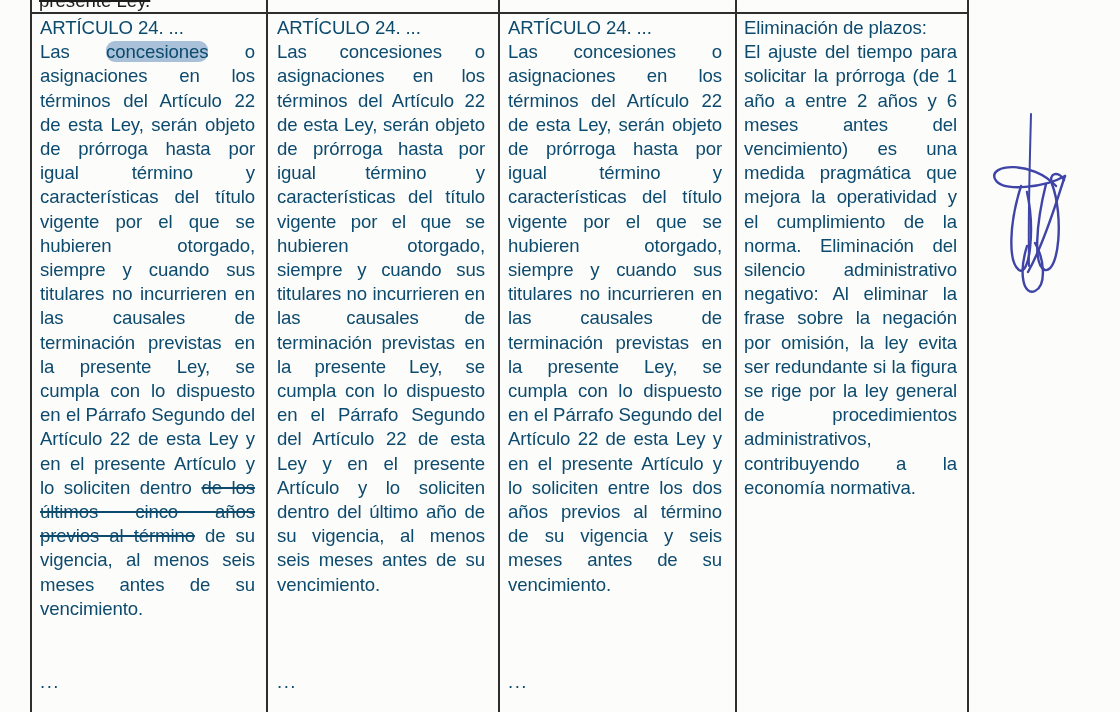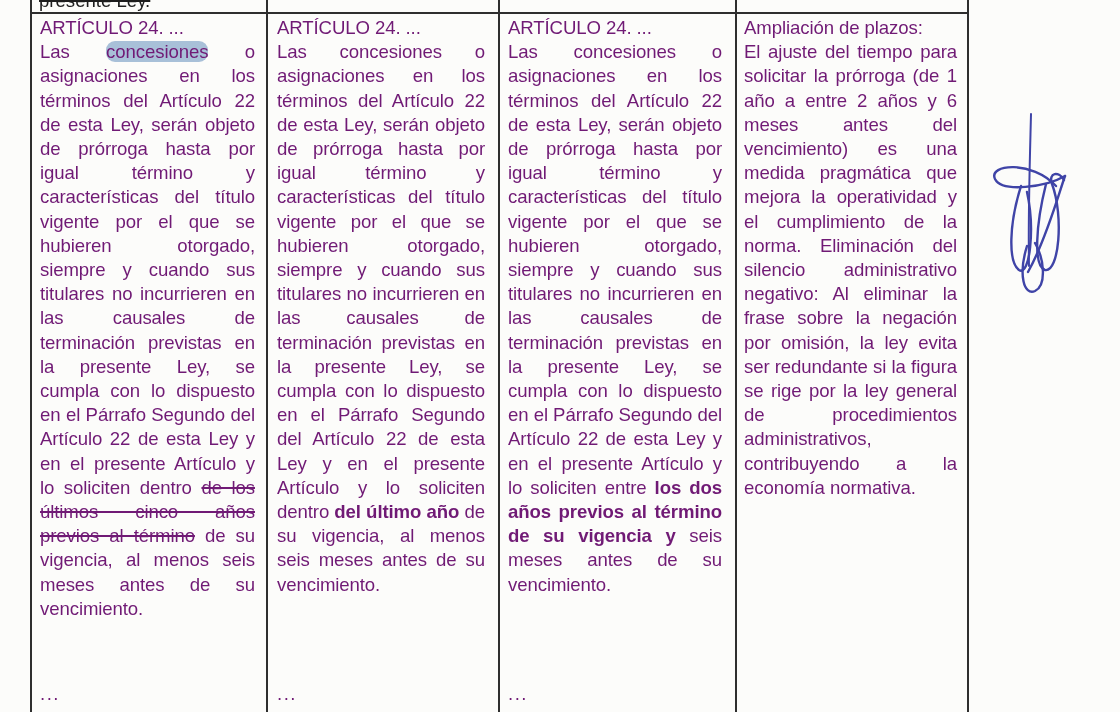--- a/index.html
+++ b/index.html
@@ -17,30 +17,30 @@
   
   .vline { position:absolute; top:0; width:2px; height:712px; background:#2e2e2e; }
   .hline { position:absolute; left:30px; top:12px; width:939px; height:2px; background:#2e2e2e; }
   
   .toprow-frag {
     position:absolute; left:39px; top:-11px;
     font-size:18.6px; line-height:24px; white-space:nowrap;
   }
   
   .cell {
-    position:absolute; top:14px; bottom:4px;
+    position:absolute; top:14px; bottom:16px;
     font-size:18.6px; line-height:24.2px;
     letter-spacing:-0.1px;
-    color:#701a75;
+    color:#0c4a6e;
   }
   .heading { text-align:left; padding-top:2px; white-space:nowrap; }
   .para { text-align:justify; hyphens:none; }
   .strike { text-decoration:line-through; text-decoration-thickness:2px; }
   .hl { background:#a8c0d8;border-radius:9px; }
-  .b { font-weight:bold; }
+  .b { font-weight:normal; }
   .ellipsis {
     position:absolute; bottom:2px; left:0;
     letter-spacing:1.5px; font-size:18.6px;
   }
   
   .signature { position:absolute; left:958px; top:100px; }
 </style>
 </head>
 <body>
 
@@ -70,21 +70,21 @@
     <div class="ellipsis">...</div>
   </div>
 
   <div class="cell" style="left:508px; width:214px">
     <div class="heading">ARTÍCULO 24. ...</div>
     <div class="para"><span>Las concesiones o asignaciones en los términos del Artículo 22 de esta Ley, serán objeto de prórroga hasta por igual término y características del título vigente por el que se hubieren otorgado, siempre y cuando sus titulares no incurrieren en las causales de terminación previstas en la presente Ley, se cumpla con lo dispuesto en el Párrafo Segundo del Artículo 22 de esta Ley y en el presente Artículo y lo soliciten entre </span><span class="b">los dos años previos al término de su vigencia y</span><span> seis meses antes de su vencimiento.</span></div>
     <div class="ellipsis">...</div>
   </div>
 
   <div class="cell" style="left:744px; width:213px">
-    <div class="heading">Ampliación de plazos:</div>
+    <div class="heading">Eliminación de plazos:</div>
     <div class="para"><span>El ajuste del tiempo para solicitar la prórroga (de 1 año a entre 2 años y 6 meses antes del vencimiento) es una medida pragmática que mejora la operatividad y el cumplimiento de la norma. Eliminación del silencio administrativo negativo: Al eliminar la frase sobre la negación por omisión, la ley evita ser redundante si la figura se rige por la ley general de procedimientos administrativos, contribuyendo a la economía normativa.</span></div>
   </div>
 
   <svg class="signature" width="132" height="215" viewBox="0 0 132 215">
     <g fill="none" stroke="#2f35a0" stroke-width="2.4" stroke-linecap="round" opacity="0.92">
 
       <path d="M 73 14 C 72 55, 70 115, 71 166" stroke-width="2"></path>
 
       <path d="M 98 86 C 74 60, 30 64, 37 79 C 44 93, 88 87, 107 76"></path>
 

